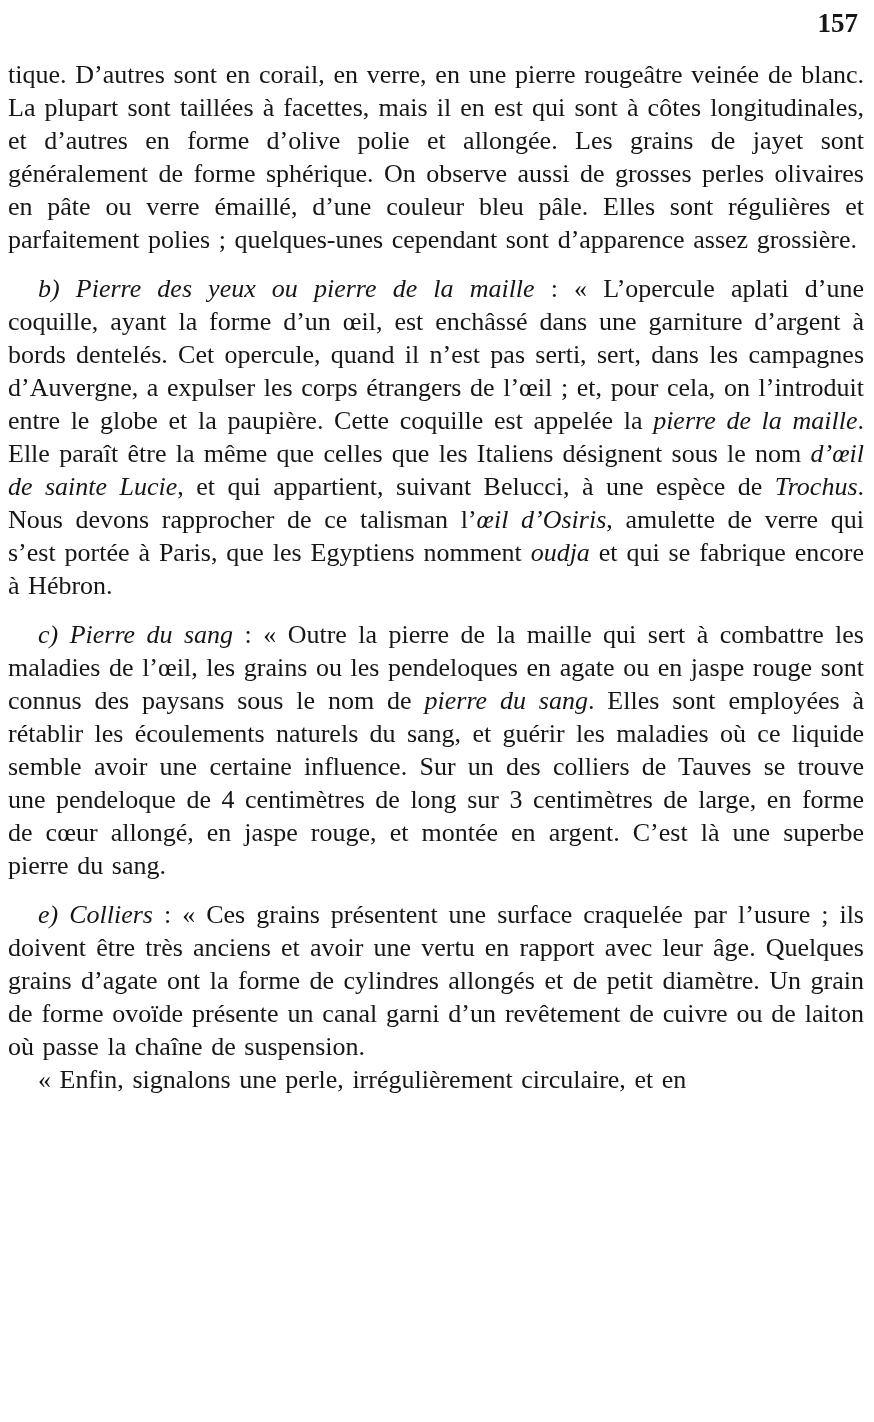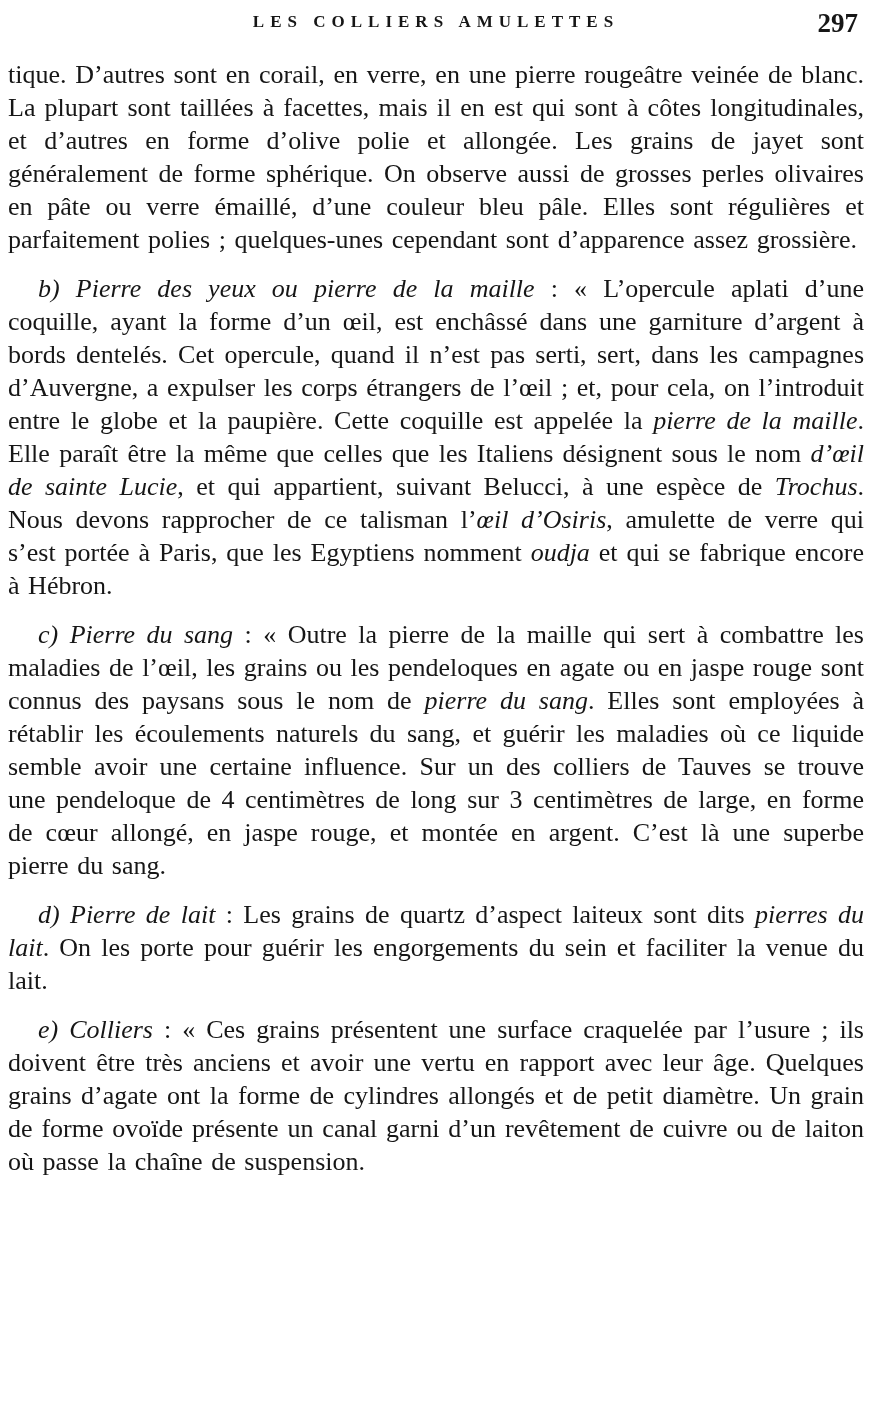--- a/index.html
+++ b/index.html
@@ -54,23 +54,22 @@
   .page-body p.no-indent { text-indent: 0; font-family: Liberation Serif, serif; }
   .page-body p.first { margin-top: 0; }
   .page-body p.flush { margin-top: 0; }
   .page-body .run-italic { font-style: italic; }
 </style>
 </head>
 <body>
 
 <div class="page">
   <div class="page-header">
-    <span class="running-title">LES COLLIERS AMULETTES</span>
-    <span class="page-number">297</span>
+    <span class="page-number">157</span>
   </div>
   <div class="page-body" id="page-body">
       <p class="no-indent first"><span>tique. D’autres sont en corail, en verre, en une pierre rougeâtre veinée de blanc. La plupart sont taillées à facettes, mais il en est qui sont à côtes longitudinales, et d’autres en forme d’olive polie et allongée. Les grains de jayet sont généralement de forme sphérique. On observe aussi de grosses perles olivaires en pâte ou verre émaillé, d’une couleur bleu pâle. Elles sont régulières et parfaitement polies ; quelques-unes cependant sont d’apparence assez grossière.</span></p>
       <p><span class="run-italic">b) </span><span class="run-italic">Pierre des yeux ou pierre de la maille</span><span> : « L’opercule aplati d’une coquille, ayant la forme d’un œil, est enchâssé dans une garniture d’argent à bords dentelés. Cet opercule, quand il n’est pas serti, sert, dans les campagnes d’Auvergne, a expulser les corps étrangers de l’œil ; et, pour cela, on l’introduit entre le globe et la paupière. Cette coquille est appelée la </span><span class="run-italic">pierre de la maille</span><span>. Elle paraît être la même que celles que les Italiens désignent sous le nom </span><span class="run-italic">d’œil de sainte Lucie</span><span>, et qui appartient, suivant Belucci, à une espèce de </span><span class="run-italic">Trochus</span><span>. Nous devons rapprocher de ce talisman l’</span><span class="run-italic">œil d’Osiris</span><span>, amulette de verre qui s’est portée à Paris, que les Egyptiens nomment </span><span class="run-italic">oudja</span><span> et qui se fabrique encore à Hébron.</span></p>
       <p><span class="run-italic">c) </span><span class="run-italic">Pierre du sang</span><span> : « Outre la pierre de la maille qui sert à combattre les maladies de l’œil, les grains ou les pendeloques en agate ou en jaspe rouge sont connus des paysans sous le nom de </span><span class="run-italic">pierre du sang</span><span>. Elles sont employées à rétablir les écoulements naturels du sang, et guérir les maladies où ce liquide semble avoir une certaine influence. Sur un des colliers de Tauves se trouve une pendeloque de 4 centimètres de long sur 3 centimètres de large, en forme de cœur allongé, en jaspe rouge, et montée en argent. C’est là une superbe pierre du sang.</span></p>
-      <p><span class="run-italic">d) </span><span class="run-italic">Pierre de lait</span><span> : Les grains de quartz d’aspect laiteux sont dits </span><span class="run-italic">pierres du lait</span><span>. On les porte pour guérir les engorgements du sein et faciliter la venue du lait.</span></p>
       <p><span class="run-italic">e) </span><span class="run-italic">Colliers</span><span> : « Ces grains présentent une surface craquelée par l’usure ; ils doivent être très anciens et avoir une vertu en rapport avec leur âge. Quelques grains d’agate ont la forme de cylindres allongés et de petit diamètre. Un grain de forme ovoïde présente un canal garni d’un revêtement de cuivre ou de laiton où passe la chaîne de suspension.</span></p>
+      <p class="flush"><span>« Enfin, signalons une perle, irrégulièrement circulaire, et en</span></p>
     </div>
 </div>
 
 </body></html>

